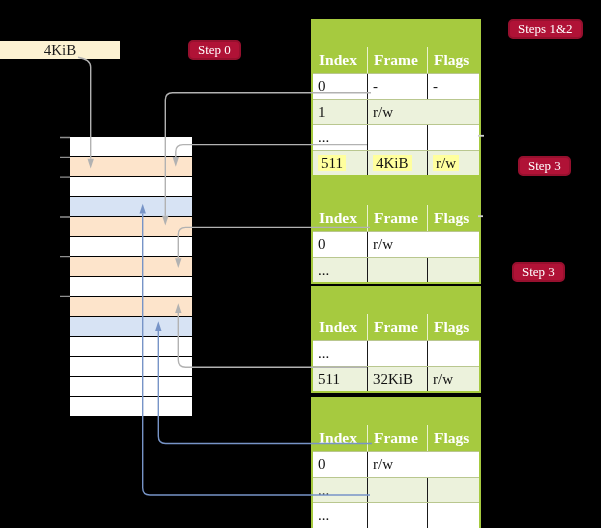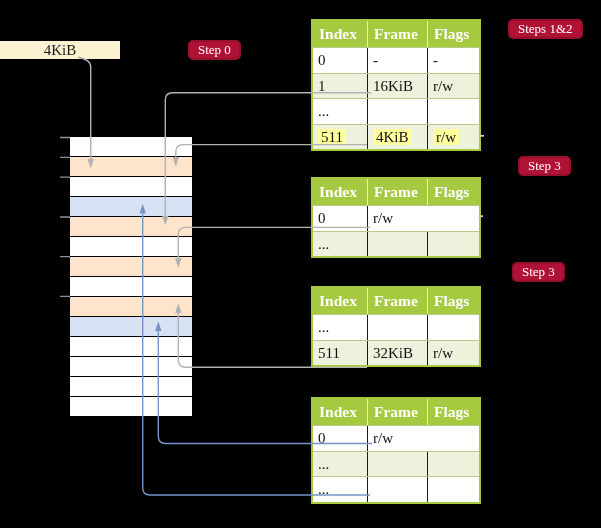--- a/index.html
+++ b/index.html
@@ -29,21 +29,21 @@
   .mem-row.pagetable{background:#fde4cb;}
   .mem-row.data{background:#d7e3f4;}
 
   
   .ptable{position:absolute;left:311px;width:170px;border:2px solid #a6ca3f;
     background:#fff;z-index:1;box-sizing:border-box;}
   .t1{top:19px;} .t2{top:177px;} .t3{top:286px;} .t4{top:397px;}
   .thead{display:grid;grid-template-columns:54px 60px 52px;background:#a6ca3f;}
   .th{color:#fff;font-weight:bold;font-size:15.5px;line-height:26px;
     padding-left:6px;border-left:1px solid rgba(255,255,255,.75);
-    box-sizing:border-box;white-space:nowrap;overflow:hidden;}
+    box-sizing:border-box;white-space:nowrap;overflow:hidden;margin-top:26px;}
   .th:first-child{border-left:none;}
   .tr{display:grid;grid-template-columns:54px 60px 52px;
     border-top:1px solid #b9c78f;}
   .tbody .tr:nth-child(even){background:#ecf2dc;}
   .td{font-size:15px;line-height:24.5px;height:24.5px;padding-left:5px;
     border-left:1px solid #1a1a1a;box-sizing:border-box;color:#111;
     white-space:nowrap;overflow:hidden;}
   .td:first-child{border-left:none;}
   .hl{background:#ffff9e;padding:0 3px;}
 
@@ -92,21 +92,20 @@
       <div class="th">Flags</div>
     </div>
     <div class="tbody">
       <div class="tr">
         <div class="td">0</div>
         <div class="td">-</div>
         <div class="td">-</div>
       </div>
       <div class="tr">
         <div class="td">1</div>
-        <div class="td">16KiB</div>
         <div class="td">r/w</div>
       </div>
       <div class="tr">
         <div class="td">...</div>
         <div class="td"></div>
         <div class="td"></div>
       </div>
       <div class="tr">
         <div class="td"><span class="hl">511</span></div>
         <div class="td"><span class="hl">4KiB</span></div>

